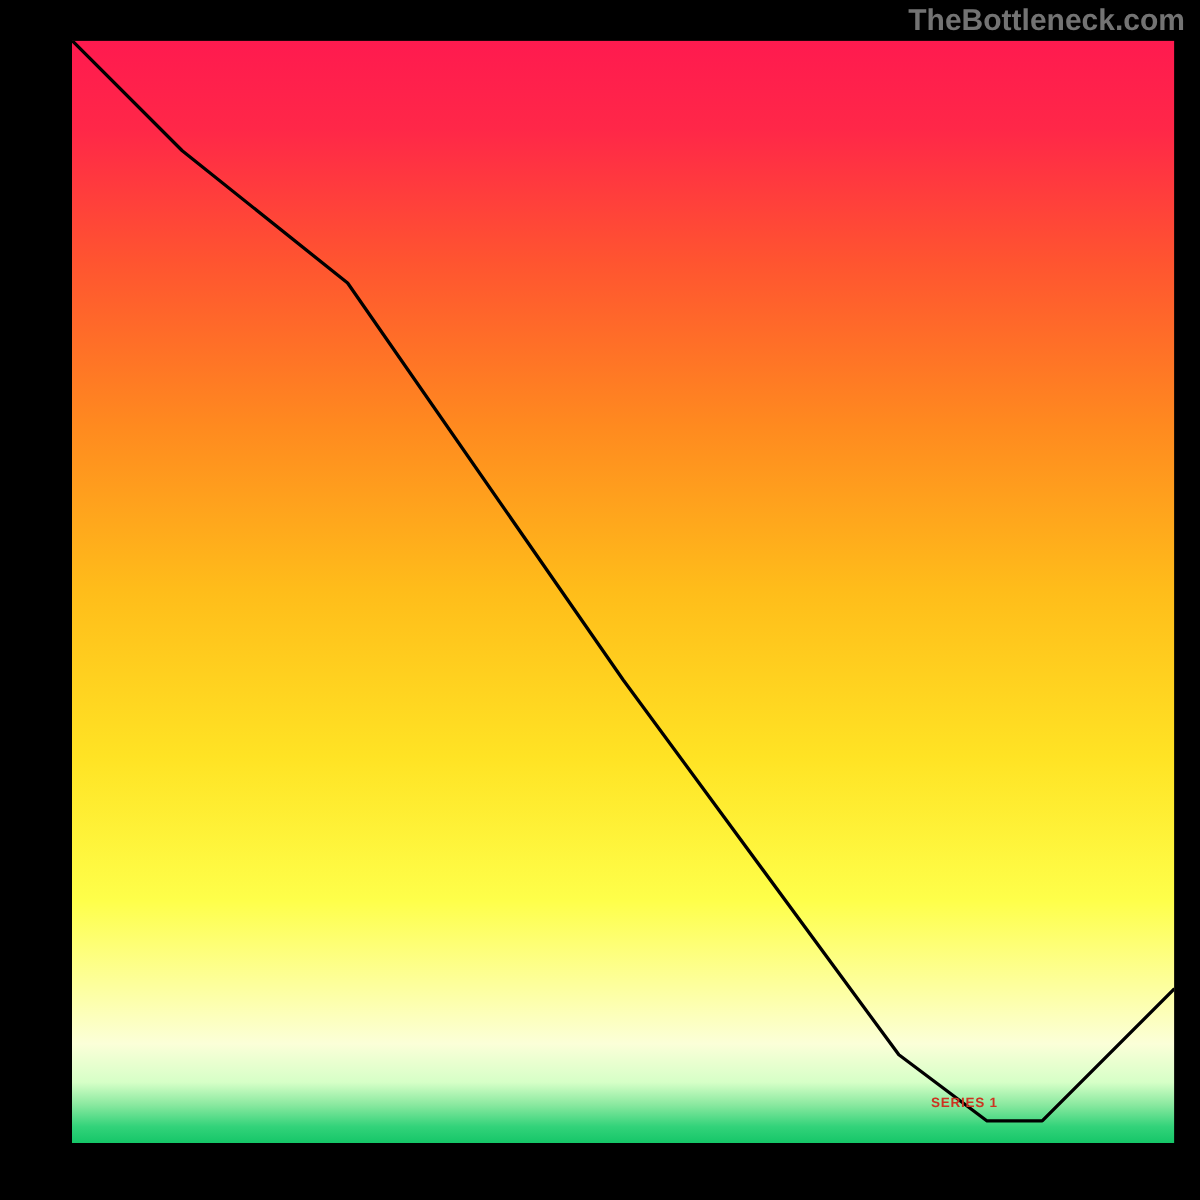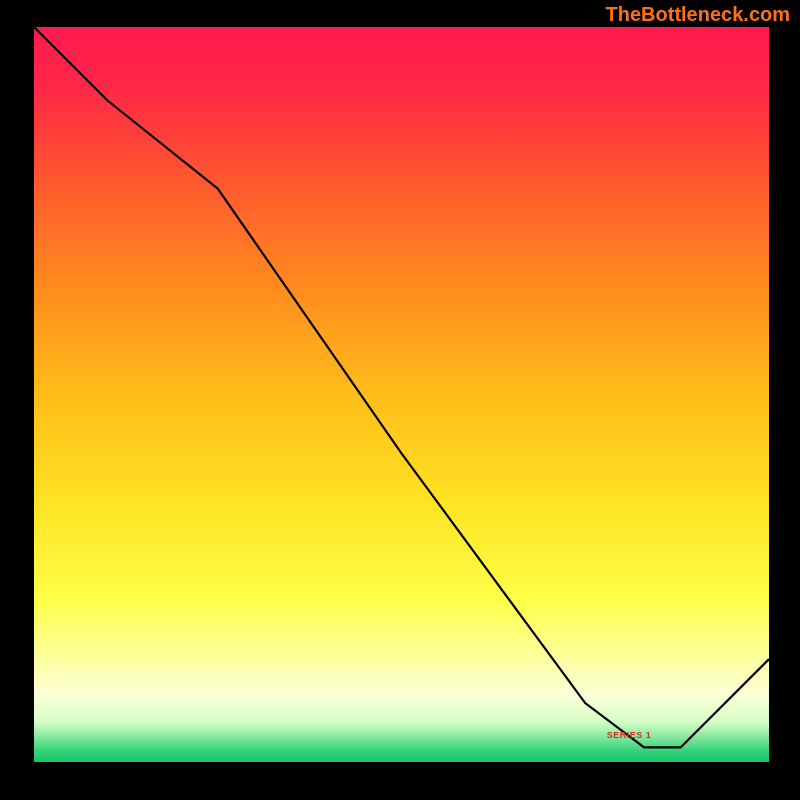--- a/index.html
+++ b/index.html
@@ -14,29 +14,29 @@
   .frame {
     position: relative;
     width: 800px;
     height: 800px;
     background: #000;
   }
   .watermark {
     position: absolute;
     top: 3px;
     right: 10px;
-    color: #f97316;
+    color: #737373;
     font-size: 20px;
     font-weight: bold;
     z-index: 5;
     user-select: none;
   }
   .plot-area {
     position: absolute;
-    left: 34px;
+    left: 48px;
     top: 27px;
     width: 735px;
     height: 735px;
     overflow: hidden;
   }
   .plot-area svg {
     display: block;
     width: 100%;
     height: 100%;
   }

